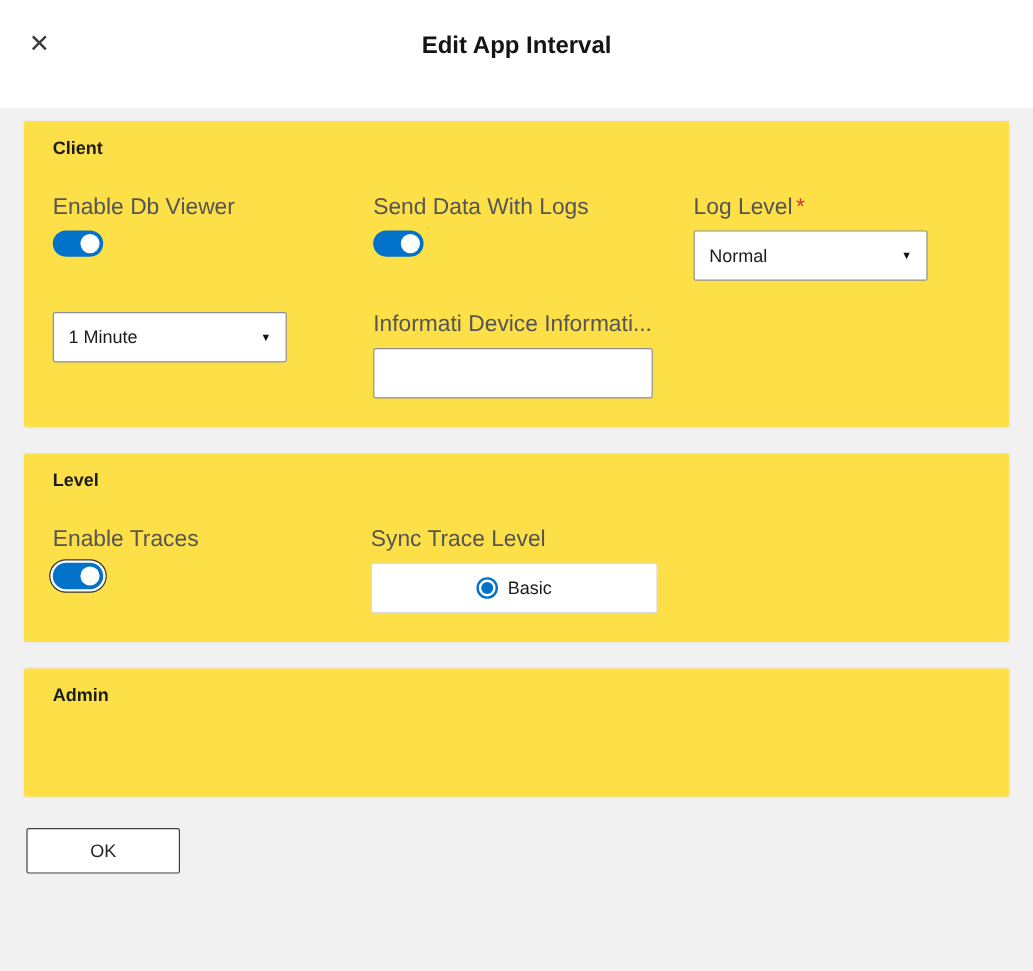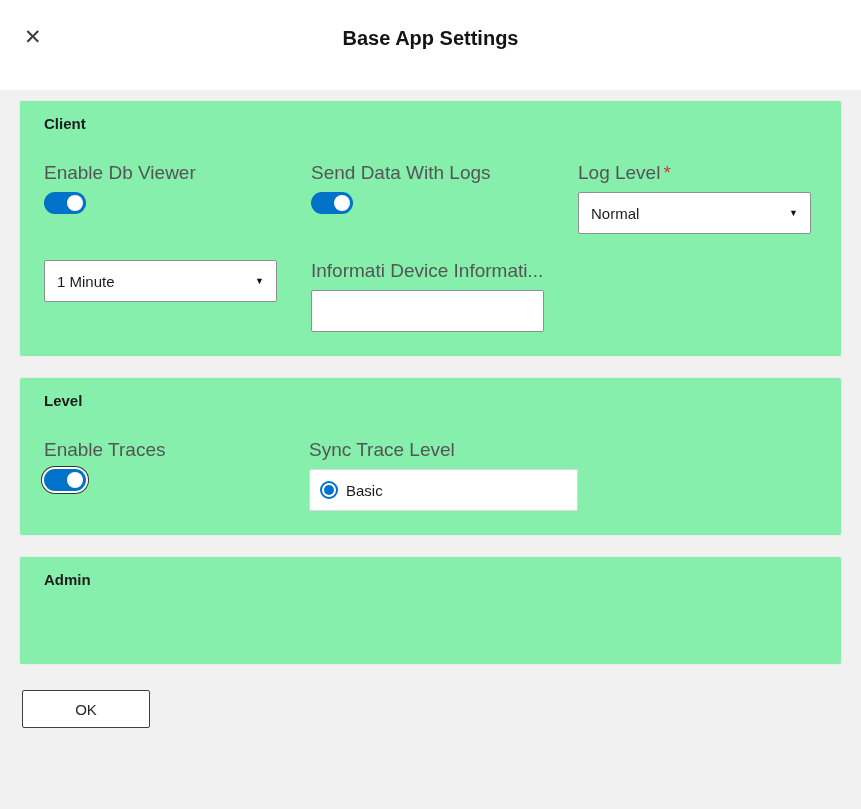--- a/index.html
+++ b/index.html
@@ -14,21 +14,21 @@
     position:absolute; left:20px; top:22px;
     background:none; border:none; cursor:pointer;
     font-size:21px; color:#3c3c3c; line-height:1; padding:4px;
   }
   .title {
     text-align:center; padding-top:27px;
     font-size:20px; font-weight:700; color:#141414;
   }
   .main { padding:10px 19px 0; display:flex; flex-direction:column; gap:20px; }
   .card {
-    background:#86efac; border:1px solid #eaeaea; border-radius:3px;
+    background:#fde047; border:1px solid #eaeaea; border-radius:3px;
     padding:14px 24px 24px;
   }
   .card-admin { padding-bottom:46px; }
   .card-title { font-size:15px; font-weight:700; color:#1c1c1c; margin-bottom:30px; }
   .grid { display:grid; grid-template-columns:repeat(3,233px); column-gap:34px; row-gap:26px; align-items:start; }
   .grid-2 { grid-template-columns:233px 233px;gap:32px; }
   .field-label { display:block; font-size:19px; color:#555; margin-bottom:8px; }
   .req { color:#d13438; margin-left:3px; }
 
   .toggle {
@@ -37,35 +37,35 @@
   }
   .toggle .knob {
     position:absolute; top:3px; left:3px; width:16px; height:16px;
     border-radius:50%; background:#8a8a8a;
   }
   .toggle.on { background:#0072c9; }
   .toggle.on .knob { left:23px; background:#fff; }
   .toggle.focused { box-shadow:0 0 0 2px #ffffff, 0 0 0 3px #37352f; }
 
   .select {
-    width:233px; height:42px; background:#fff;
+    width:195px; height:42px; background:#fff;
     border:1px solid #8f8f8f; border-radius:2px;
     display:flex; align-items:center; justify-content:space-between;
     padding:0 12px; font-size:15px; color:#1b1b1b; cursor:pointer;
   }
   .caret { font-size:9px; color:#111; }
 
   .text-input {
     width:233px; height:42px; border:1px solid #8f8f8f; border-radius:2px;
     padding:0 10px; font-size:15px; font-family:inherit; background:#fff;
   }
 
   .radio-box {
-    width:269px; border:1px solid #d9d9d9; border-radius:2px;
-    padding:11px 10px; display:flex; flex-direction:column; gap:9px; background:#fff;
+    width:239px; border:1px solid #d9d9d9; border-radius:2px;
+    padding:11px 10px; display:flex; flex-direction:column; gap:9px; background:#fff;align-items:center;
   }
   .radio-row { display:flex; align-items:center; gap:8px; cursor:pointer; }
   .radio {
     width:18px; height:18px; border-radius:50%;
     border:2px solid #6b6b6b; background:#fff; position:relative; flex:0 0 auto;
   }
   .radio.on { border-color:#0072c9; }
   .radio.on::after {
     content:""; position:absolute; top:2px; left:2px; right:2px; bottom:2px;
     border-radius:50%; background:#0072c9;
@@ -79,21 +79,21 @@
     font-size:15px; color:#262626; cursor:pointer; font-family:inherit;
   }
 </style>
 </head>
 <body>
 
 <div class="header">
   <button class="close-btn">
     <span>✕</span>
   </button>
-  <div class="title">Base App Settings</div>
+  <div class="title">Edit App Interval</div>
 </div>
 
 <div class="main">
 
   <div class="card">
     <div class="card-title">Client</div>
     <div class="grid">
 
       <div>
         <span class="field-label">Enable Db Viewer</span>

